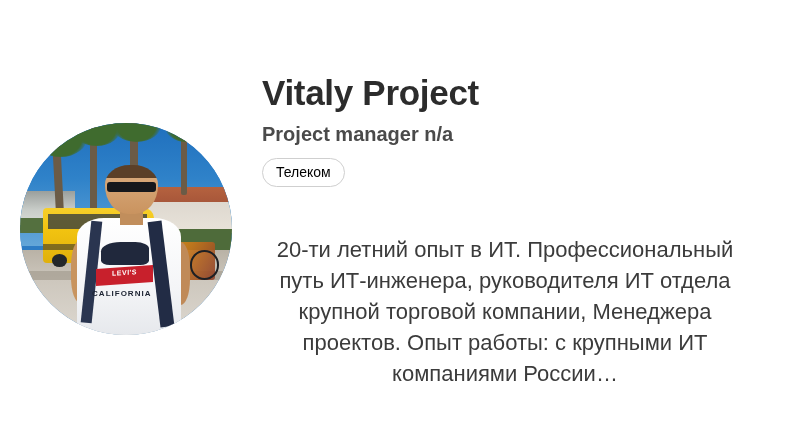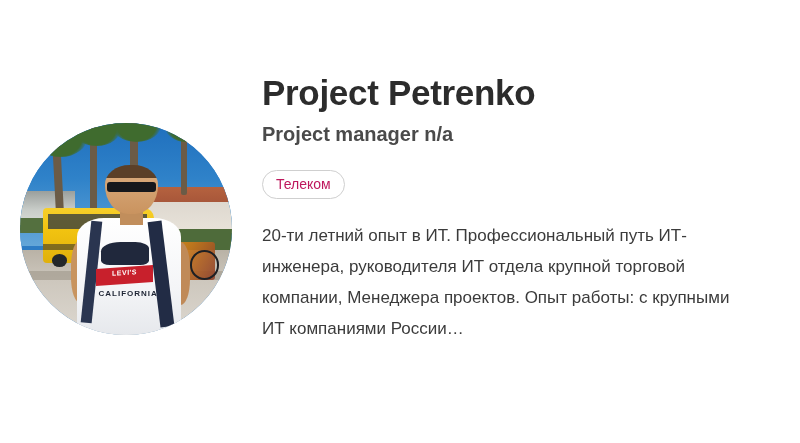--- a/index.html
+++ b/index.html
@@ -222,21 +222,21 @@
     transform: skewY(-4deg);
   }
   .ph-cali-txt {
     position: absolute;
     left: 34%; top: 79%;
     width: 31%; height: 6%;
     color: #1d2433;
     font-size: 8px;
     font-weight: bold;
     letter-spacing: 1px;
-    text-align: right;
+    text-align: left;
     line-height: 1;
     font-family: "Liberation Sans", sans-serif;
   }
 
   
   .info {
     position: absolute;
     left: 262px;
     top: 74px;
     width: 490px;
@@ -258,32 +258,32 @@
   }
   .badge-row {
     margin-top: 12px;
   }
   .badge {
     display: inline-block;
     padding: 5px 13px 6px 13px;
     border: 1px solid #cfcfcf;
     border-radius: 999px;
     font-size: 14px;
-    color: #be185d;
+    color: #000000;
     background: #ffffff;
     line-height: 1.2;
     white-space: nowrap;
-    margin-top: 12px;
   }
   .description {
-    margin: 21px 0 0 0;
-    font-size: 17px;
+    margin: 47px 0 0 0;
+    font-size: 22px;
     color: #3b3b3b;
     line-height: 31px;
     max-width: 486px;
+    text-align: center;
   }
 </style>
 </head>
 <body>
 
 <div class="profile-card">
 
   <div class="avatar-wrap">
     <div class="avatar-photo">
       <div class="ph-sky"></div>
@@ -323,21 +323,21 @@
       <div class="ph-levis"></div>
       <div class="ph-levis-txt">LEVI'S</div>
       <div class="ph-cali-txt">CALIFORNIA</div>
       <div class="ph-neck"></div>
       <div class="ph-person-head"></div>
       <div class="ph-glasses"></div>
     </div>
   </div>
 
   <div class="info">
-    <h1 class="name">Project Petrenko</h1>
+    <h1 class="name">Vitaly Project</h1>
     <div class="subtitle">Project manager n/a</div>
     <div class="badge-row">
       <span class="badge">Телеком</span>
     </div>
     <p class="description">20-ти летний опыт в ИТ. Профессиональный путь ИТ-инженера, руководителя ИТ отдела крупной торговой компании, Менеджера проектов. Опыт работы: с крупными ИТ компаниями России…</p>
   </div>
 
 </div>
 
 </body></html>

